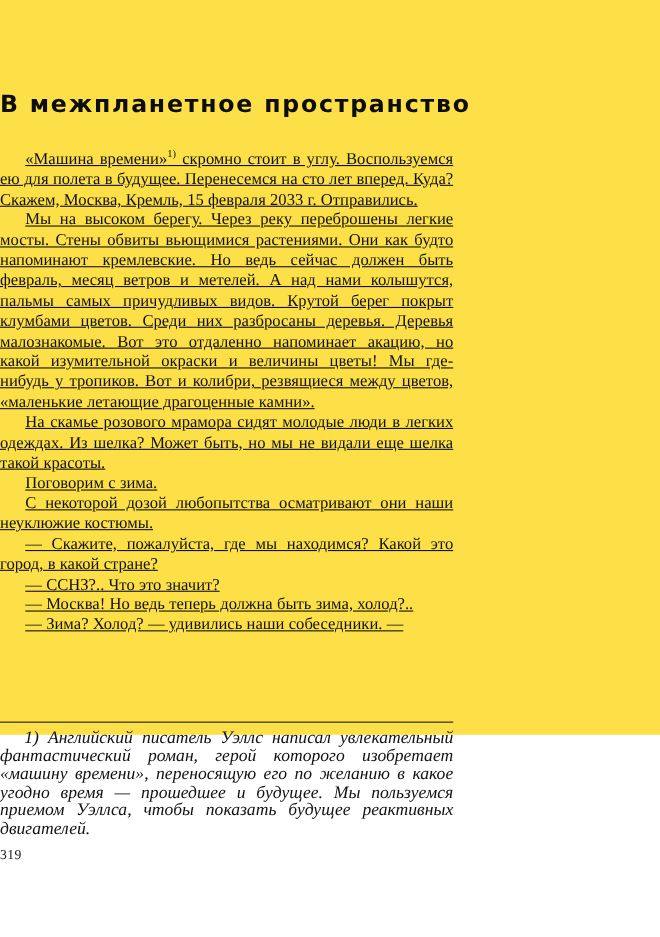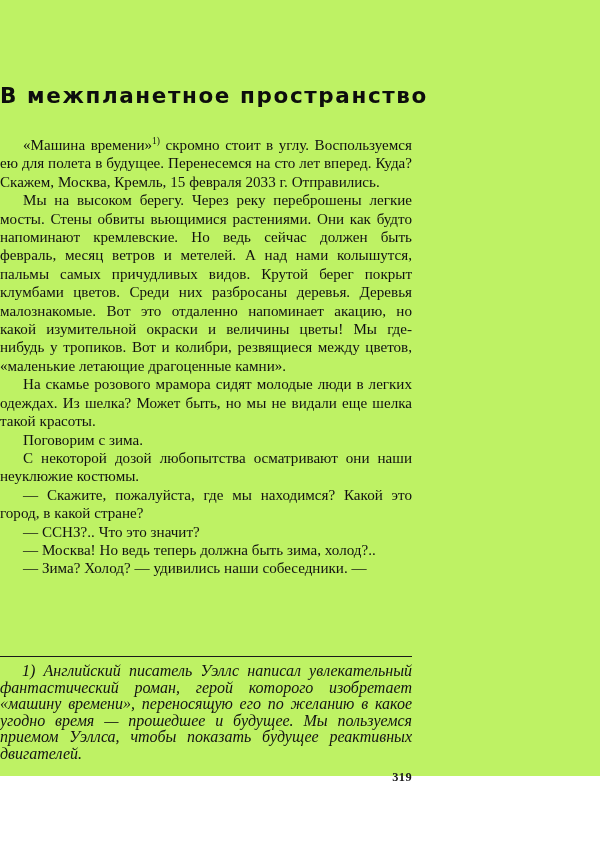--- a/index.html
+++ b/index.html
@@ -14,22 +14,22 @@
     overflow: hidden;
     font-family: "Liberation Serif", "DejaVu Serif", serif;
     color: #111111;
     position: relative;
   }
   .page {
     position: absolute;
     left: 0;
     top: 0;
     width: 600px;
-    height: 776px;
-    background: #bef264;
+    height: 668px;
+    background: #fde047;
   }
   .chapter-title {
     font-family: "DejaVu Sans", "Liberation Sans", sans-serif;
     font-size: 21.5px;
     font-weight: 700;
     letter-spacing: 1.6px;
     color: #0d0d0d;
     margin: 0;
     padding: 0;
     position: absolute;
@@ -47,20 +47,21 @@
   }
   .body-text p {
     margin: 0;
     padding: 0;
     font-size: 15.1px;
     line-height: 18.4px;
     text-align: justify;
     text-indent: 23px;
     hyphens: manual;
     word-spacing: 0.1px;
+    text-decoration: underline;
   }
   .body-text p.dialogue {
     text-indent: 23px;
   }
   sup.fn-marker {
     font-size: 9.6px;
     vertical-align: super;
     line-height: 0;
   }
   .footnote-block {
@@ -83,23 +84,23 @@
     line-height: 16.6px;
     font-style: italic;
     text-align: justify;
     text-indent: 22px;
   }
   .page-number {
     position: absolute;
     top: 770px;
     left: 0;
     width: 412px;
-    text-align: right;
+    text-align: left;
     font-size: 12.4px;
-    font-weight: 700;
+    font-weight: 400;
     letter-spacing: 0.4px;
     color: #1a1a1a;
   }
 </style>
 </head>
 <body>
 
 <div class="page">
 
   <h1 class="chapter-title">В межпланетное пространство</h1>

